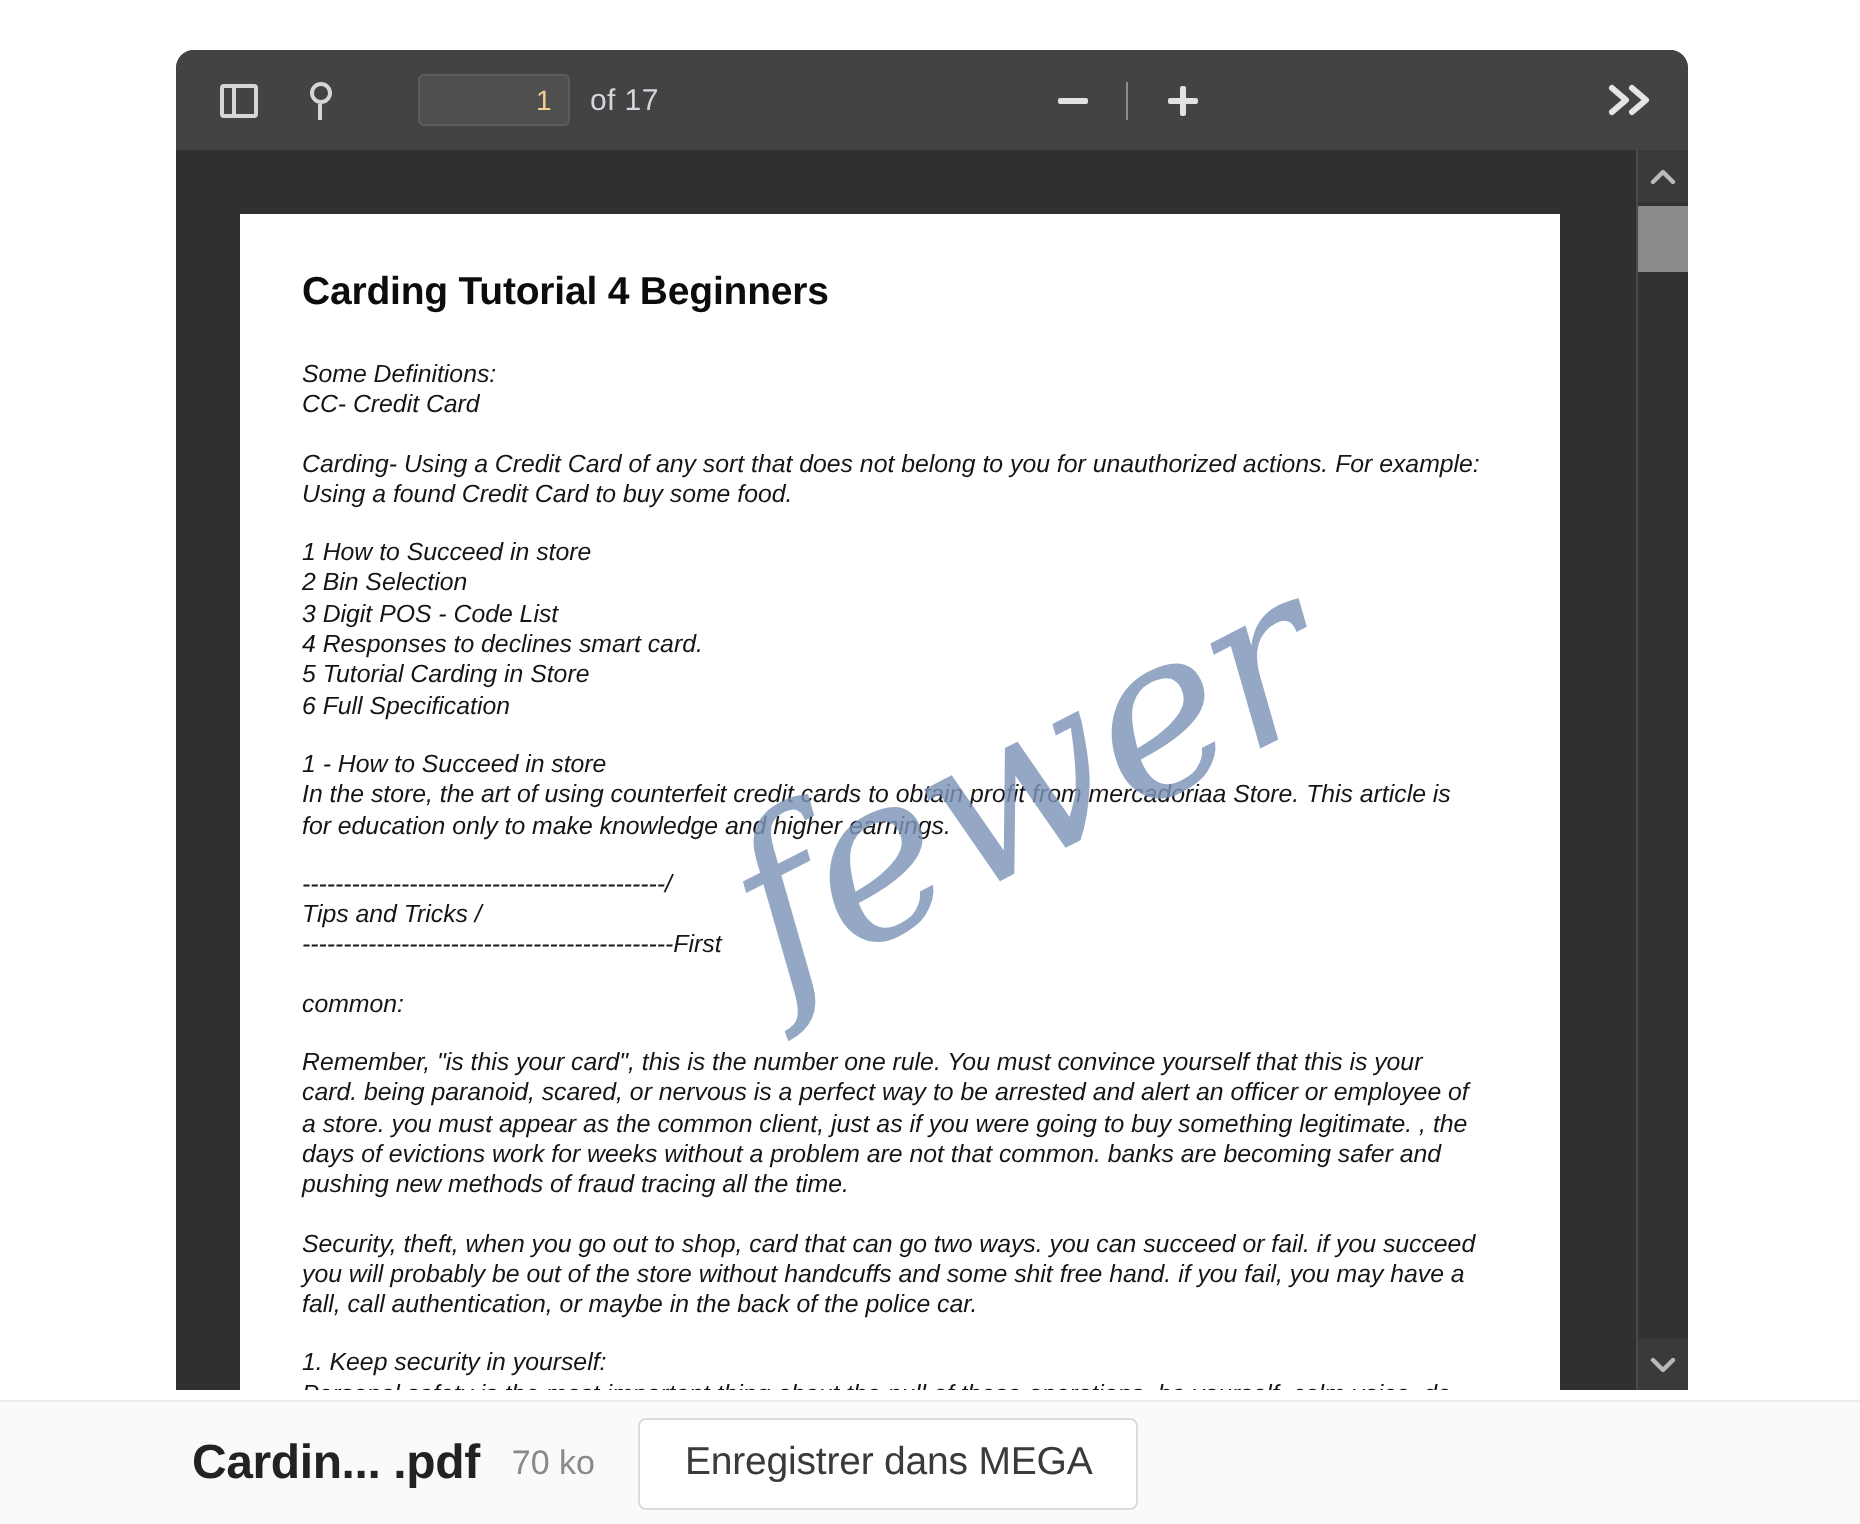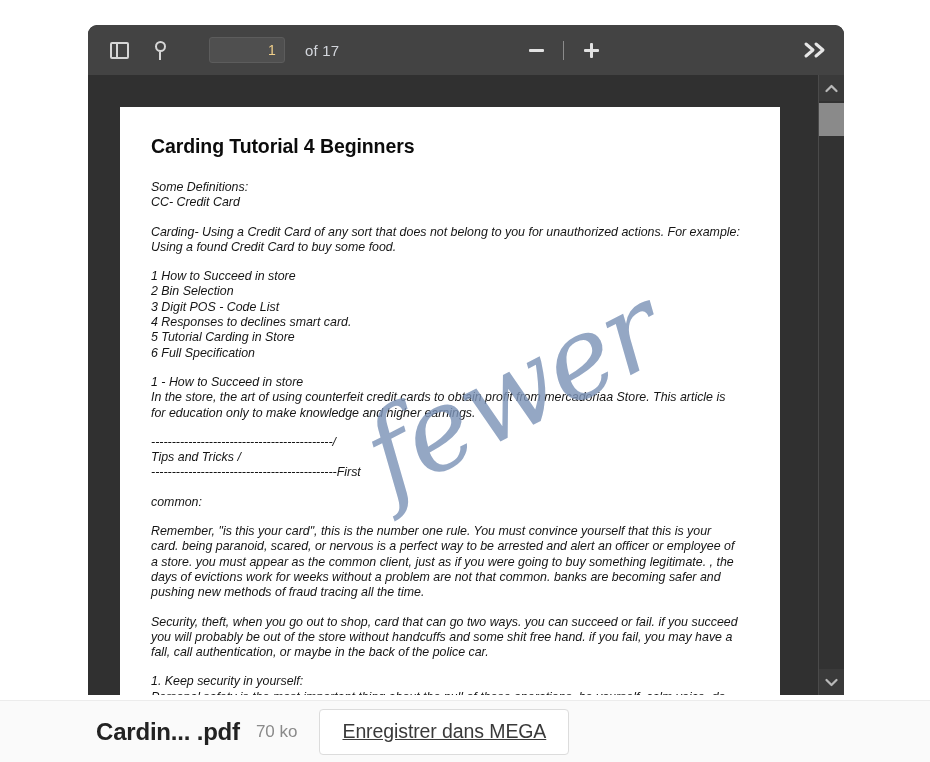--- a/index.html
+++ b/index.html
@@ -106,21 +106,21 @@
     box-sizing: border-box;
     color: #f0cf8a;
     font-size: 14px;
     text-align: right;
     padding: 0 8px;
     line-height: 24px;
     letter-spacing: 0.2px;
   }
 
   .page-total {
-    margin-left: 20px;
+    margin-left: 10px;
     color: #d3d6dc;
     font-size: 15px;
     letter-spacing: 0.2px;
   }
 
   .zoom-group {
     position: absolute;
     left: 432px;
     top: 0;
     height: 50px;
@@ -327,21 +327,20 @@
     height: 46px;
     background: #ffffff;
     border: 1px solid #dcdcdc;
     border-radius: 4px;
     color: #3a3a3a;
     font-size: 19.5px;
     padding: 0 22px;
     cursor: pointer;
     font-family: "Liberation Sans", sans-serif;
     letter-spacing: -0.1px;
-    text-decoration: underline;
   }
 </style>
 </head>
 <body>
 
 <div class="screen">
 
   <div class="viewer">
 
     <div class="toolbar">

